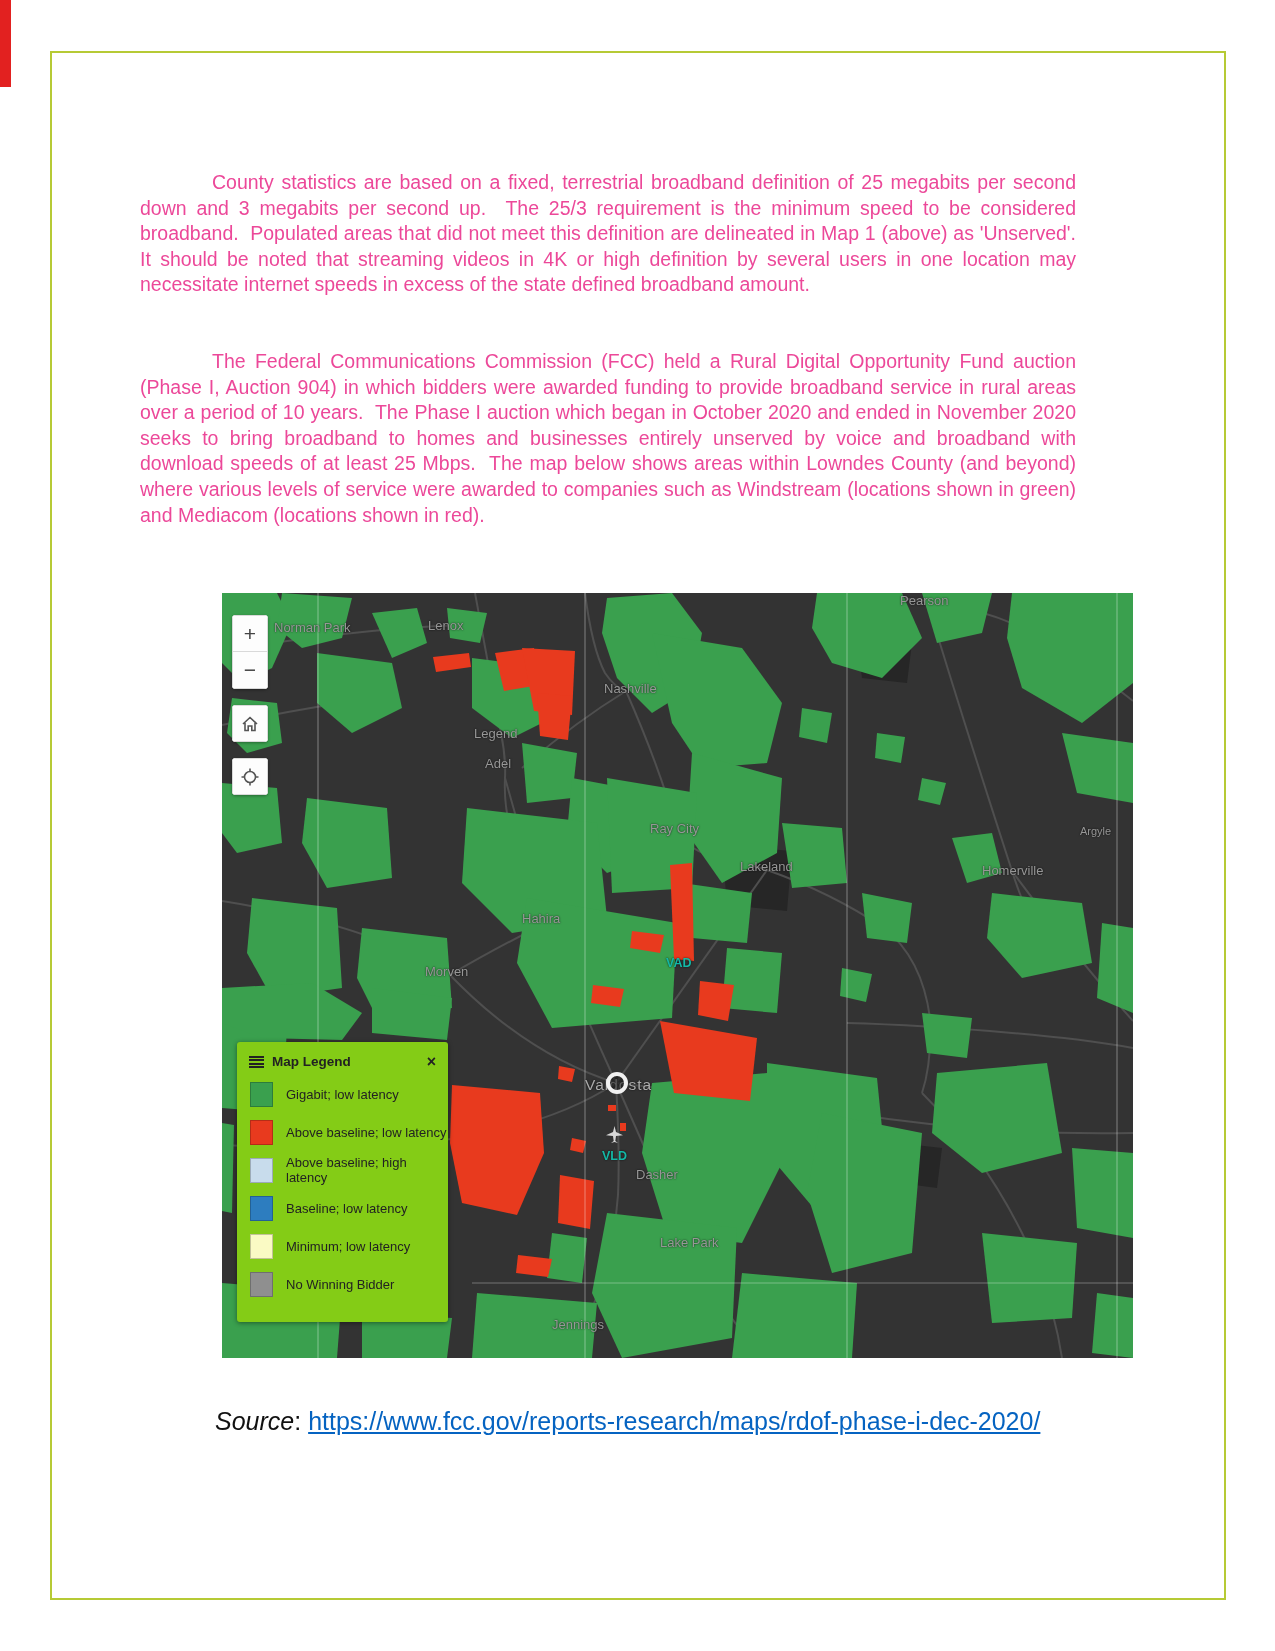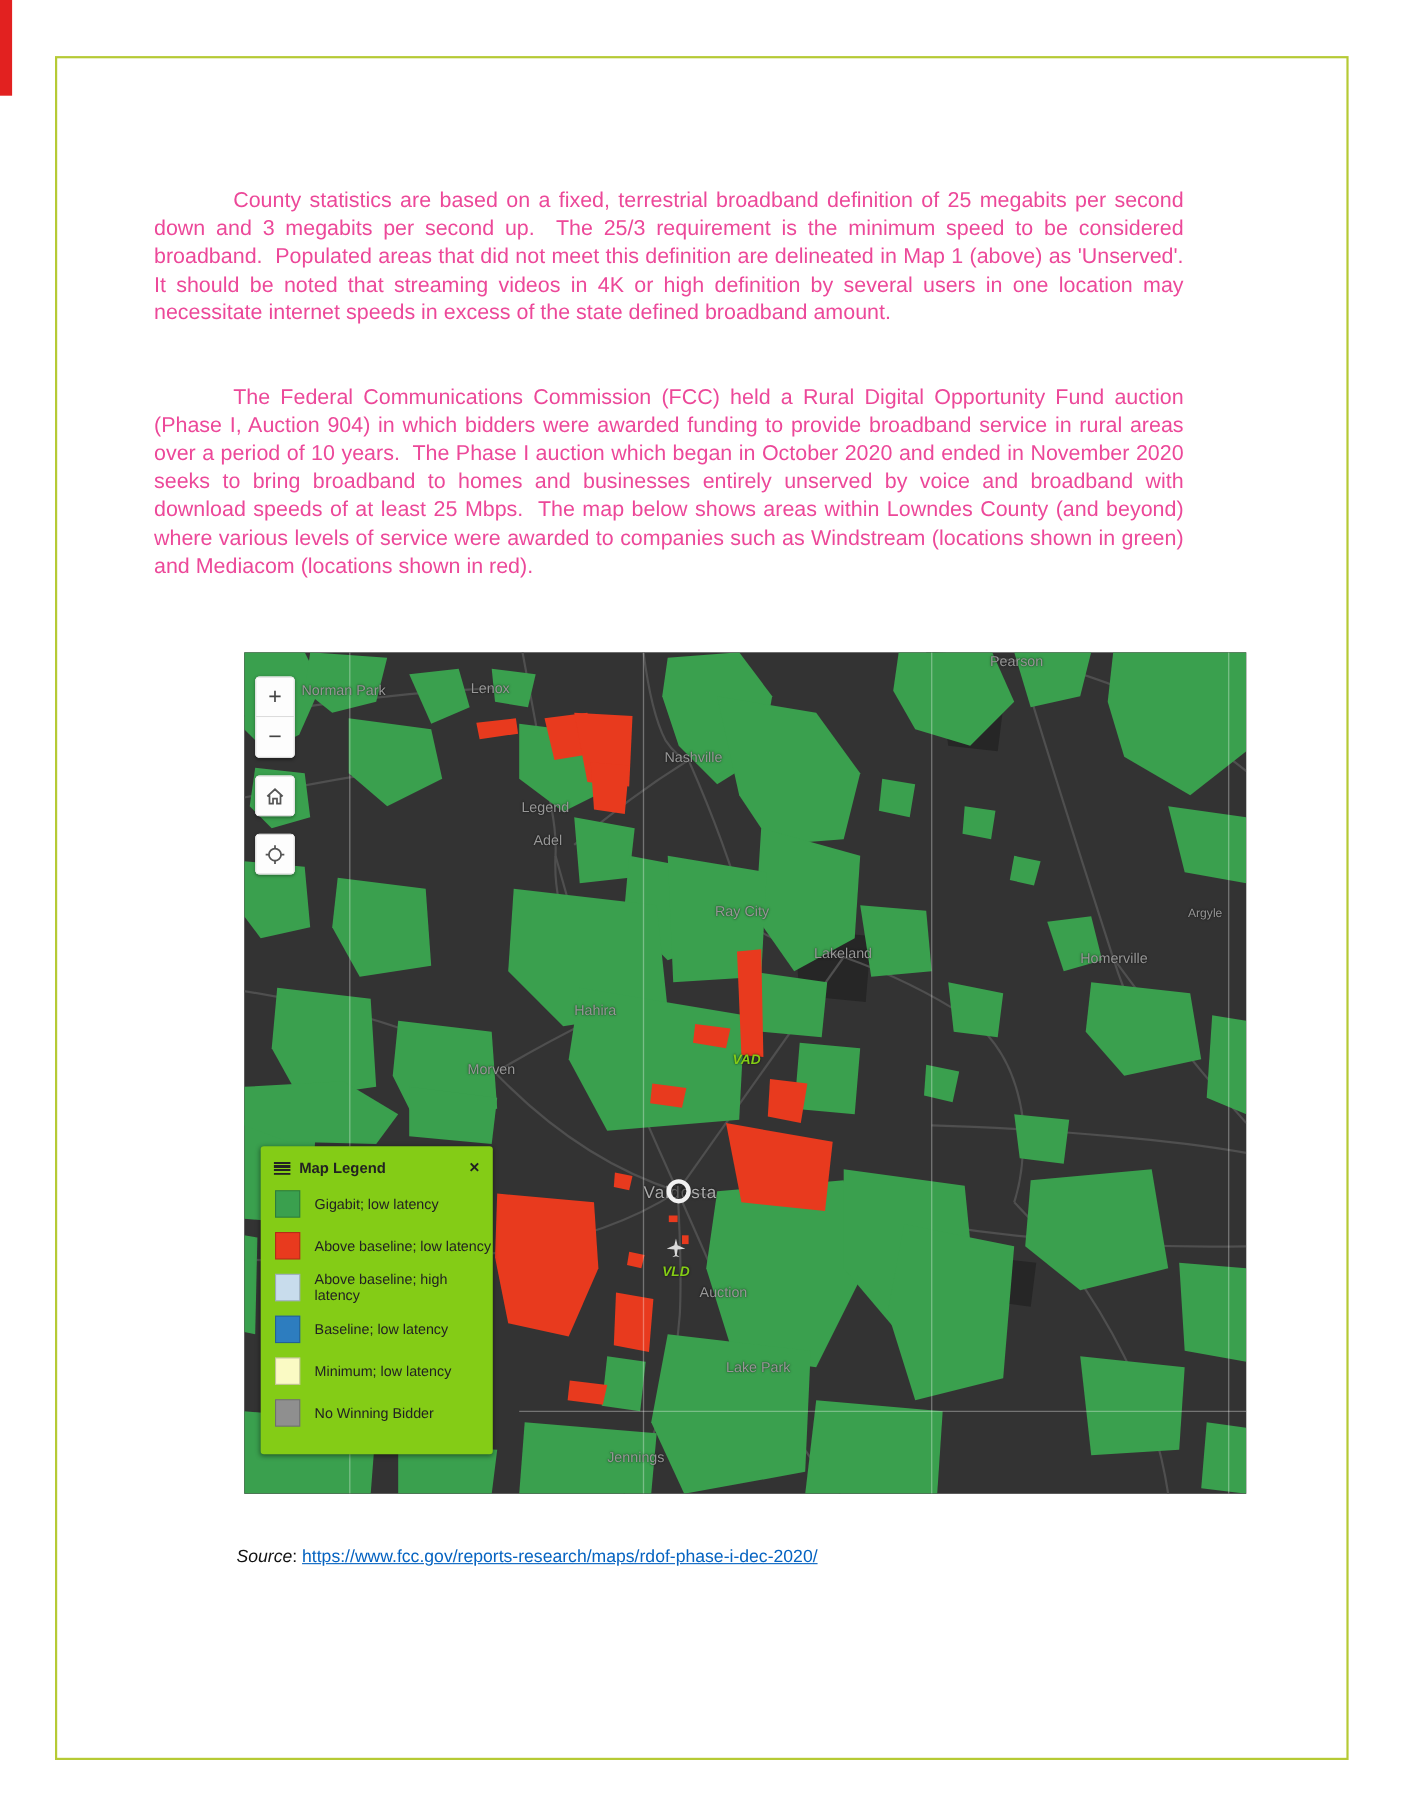--- a/index.html
+++ b/index.html
@@ -14,21 +14,21 @@
   .p1 { top:170px; }
   .p2 { top:349px; }
 
   
   .map { position:absolute; left:222px; top:593px; width:911px; height:765px;
          background:#333333; overflow:hidden; }
   .map svg.canvas { position:absolute; left:0; top:0; }
   .map-label { position:absolute; color:#979797; font-size:13px; white-space:nowrap;
                text-shadow:0 0 2px rgba(0,0,0,.8); }
   .map-label.city { font-size:15.5px; color:#ababab; letter-spacing:1px; }
-  .map-label.code { color:#84cc16; font-weight:bold; font-size:12.5px;font-style:italic; }
+  .map-label.code { color:#14b8a6; font-weight:bold; font-size:12.5px; }
   .map-label.town-sm { font-size:11px; }
   .marker { position:absolute; left:384px; top:479px; width:22px; height:22px;
             border:4.5px solid #f1f1f1; border-radius:50%; box-sizing:border-box;
             background:rgba(30,30,30,.55); }
   .plane { position:absolute; left:384px; top:533px; }
 
   .controls { position:absolute; left:10px; top:22px; width:36px; }
   .ctrl-group { border-radius:4px; overflow:hidden; box-shadow:0 1px 3px rgba(0,0,0,.35);
                 margin-bottom:16px; background:#fff; }
   .ctrl-btn { width:36px; height:37px; background:#fdfdfd; box-sizing:border-box;
@@ -50,21 +50,21 @@
   .legend-label { font-size:13px; color:#222; }
 
   .attribution { position:absolute; left:0; right:0; bottom:0; height:20px;
                  background:rgba(203,203,203,.93); font-size:10.5px; color:#333;
                  line-height:20px; padding-left:6px; }
 
   
   .caption { position:absolute; left:140px; top:1379px; width:936px; text-align:center;
              font-size:19.5px; font-weight:bold; color:#111; }
   .caption .it { font-style:italic; }
-  .source-line { position:absolute; left:215px; top:1407px; font-size:16px; color:#111;text-align:right; }
+  .source-line { position:absolute; left:215px; top:1407px; font-size:25px; color:#111;text-align:right; }
   .source-line .src { font-style:italic; }
   .source-line a { color:#0563c1; text-decoration:underline; }
   .page-num { position:absolute; left:140px; top:1506px; width:936px; text-align:center;
               font-size:19.5px; color:#111; }
 </style>
 </head>
 <body>
 
 <div class="page">
   <div class="red-mark"></div>
@@ -197,21 +197,21 @@
         <span class="map-label town" style="left: 263px; top: 163px;">Adel</span>
         <span class="map-label town" style="left: 428px; top: 228px;">Ray City</span>
         <span class="map-label town" style="left: 518px; top: 266px;">Lakeland</span>
         <span class="map-label town" style="left: 760px; top: 270px;">Homerville</span>
         <span class="map-label town-sm" style="left: 858px; top: 232px;">Argyle</span>
         <span class="map-label town" style="left: 300px; top: 318px;">Hahira</span>
         <span class="map-label town" style="left: 203px; top: 371px;">Morven</span>
         <span class="map-label code" style="left: 444px; top: 363px;">VAD</span>
         <span class="map-label city" style="left: 363px; top: 483px;">Valdosta</span>
         <span class="map-label code" style="left: 380px; top: 556px;">VLD</span>
-        <span class="map-label town" style="left: 414px; top: 574px;">Auction</span>
+        <span class="map-label town" style="left: 414px; top: 574px;">Dasher</span>
         <span class="map-label town" style="left: 438px; top: 642px;">Lake Park</span>
         <span class="map-label town" style="left: 330px; top: 724px;">Jennings</span>
       </div>
 
     <div class="marker"></div>
 
     <svg class="plane" width="17" height="17" viewBox="0 0 17 17">
       <path fill="#d8d8d8" d="M8.5,0 L10,6 L17,9.3 L10,10 L9.3,15 L12,17 L8.5,16 L5,17 L7.7,15 L7,10 L0,9.3 L7,6 Z"></path>
     </svg>
 

